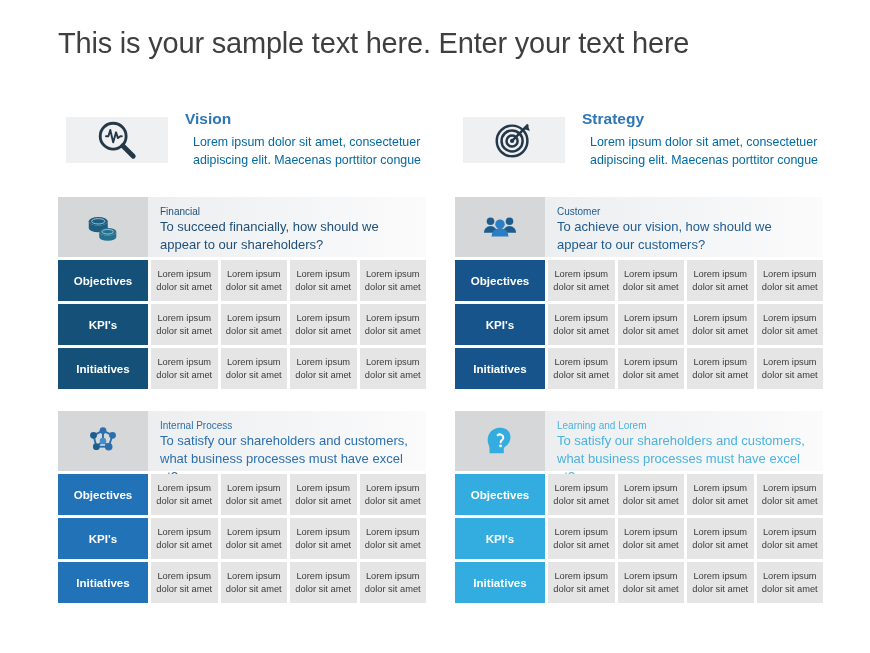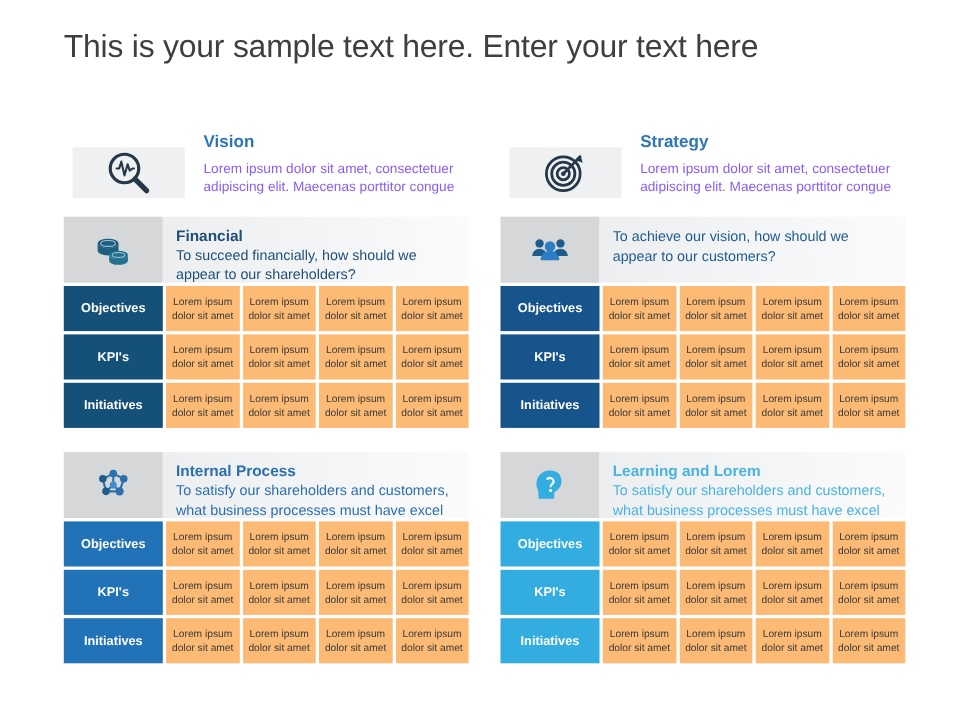--- a/index.html
+++ b/index.html
@@ -25,21 +25,21 @@
     white-space: nowrap;
   }
 
   
   .statement {
     position: absolute;
     top: 100px;
     width: 368px;
     height: 80px;
     display: flex;
-    align-items: flex-end;
+    align-items: center;
   }
   #statement-vision   { left: 58px; }
   #statement-strategy { left: 455px; }
 
   .statement-accent {
     width: 8px;
     flex: 0 0 8px;
     background: #4e8fcc;
   }
   .statement-icon-box {
@@ -59,22 +59,23 @@
   }
   .statement-title {
     font-size: 15.5px;
     font-weight: bold;
     color: #2e76b5;
     margin-bottom: 6px;
   }
   .statement-desc {
     font-size: 12.4px;
     line-height: 1.42;
-    color: #8b5cf6;
+    color: #0369a1;
     max-width: 262px;
+    margin-left: 8px;
   }
 
   
   .quadrant {
     position: absolute;
     width: 368px;
   }
   #quadrant-financial        { left: 58px;  top: 197px; }
   #quadrant-customer         { left: 455px; top: 197px; }
   #quadrant-internal-process { left: 58px;  top: 411px; }
@@ -93,22 +94,22 @@
     display: flex;
     align-items: center;
     justify-content: center;
   }
   .q-header-text {
     flex: 1;
     background: linear-gradient(to right, #eceef0 0%, #f4f5f6 55%, #fbfbfc 100%);
     padding: 9px 10px 0 12px;
   }
   .q-title {
-    font-size: 14px;
-    font-weight: bold;
+    font-size: 10px;
+    font-weight: normal;
     margin-bottom: 1px;
   }
   .q-sub {
     font-size: 13px;
     line-height: 1.38;
     max-width: 250px;
   }
 
   
   .theme-navy   .q-title, .theme-navy   .q-sub   { color: #1f4f78; }
@@ -135,21 +136,21 @@
     font-weight: bold;
   }
   .row-cells {
     flex: 1;
     display: flex;
     gap: 3px;
     margin-left: 3px;
   }
   .row-cell {
     flex: 1;
-    background: #fdba74;
+    background: #e5e5e5;
     display: flex;
     align-items: center;
     justify-content: center;
     text-align: center;
     font-size: 9.3px;
     line-height: 1.33;
     color: #3b3b3b;
     padding: 0 2px;
   }
 
@@ -259,20 +260,21 @@
           <circle cx="10" cy="14" r="4" fill="#1d5d8e"></circle>
           <path d="M3 26 a7 7 0 0 1 14 0 z" fill="#1d5d8e"></path>
           <circle cx="30" cy="14" r="4" fill="#1d5d8e"></circle>
           <path d="M23 26 a7 7 0 0 1 14 0 z" fill="#1d5d8e"></path>
           <circle cx="20" cy="17" r="5" fill="#2b7dc4"></circle>
           <path d="M11 30 a9 9 0 0 1 18 0 z" fill="#2b7dc4"></path>
         </svg>
       </span>
     </div>
     <div class="q-header-text">
+      <div class="q-title">Customer</div>
       <div class="q-sub">To achieve our vision, how should we appear to our customers?</div>
     </div>
   </div>
   <div class="q-row">
     <div class="row-label">Objectives</div>
     <div class="row-cells">
       <div class="row-cell">Lorem ipsum dolor sit amet</div>
       <div class="row-cell">Lorem ipsum dolor sit amet</div>
       <div class="row-cell">Lorem ipsum dolor sit amet</div>
       <div class="row-cell">Lorem ipsum dolor sit amet</div>

